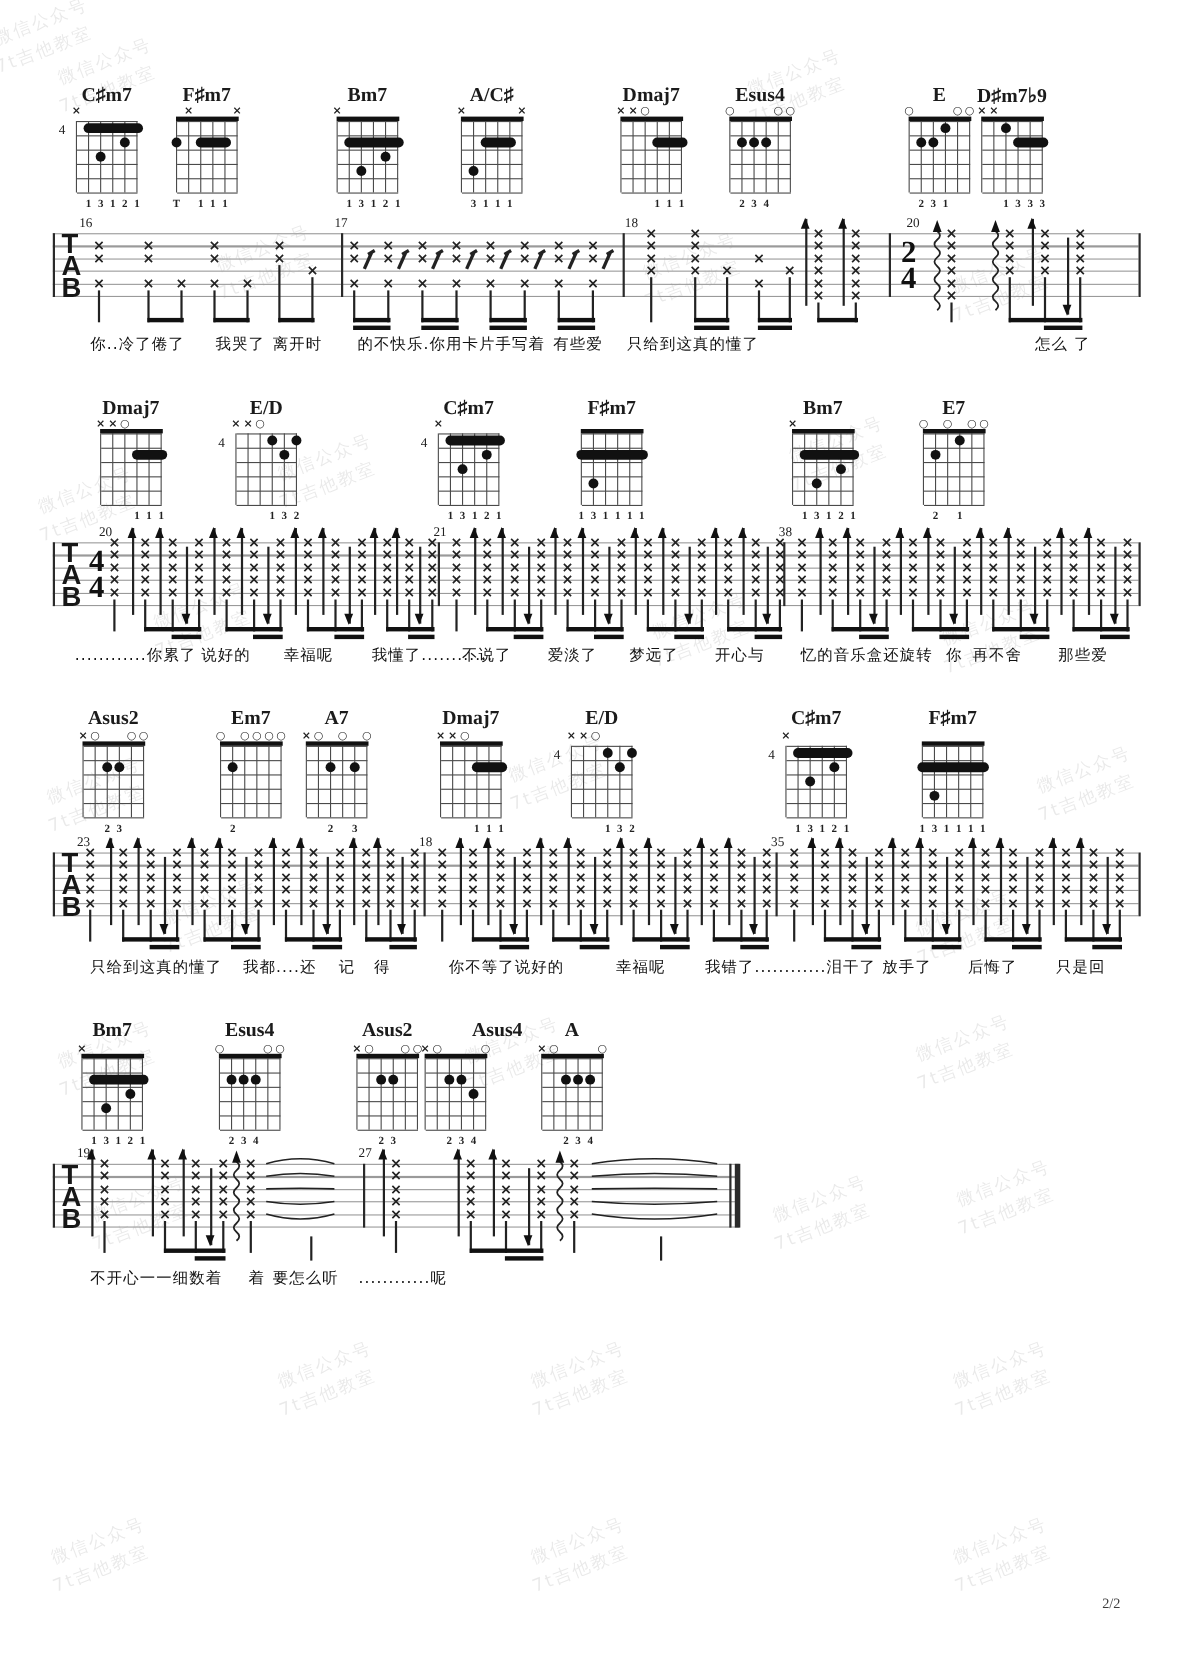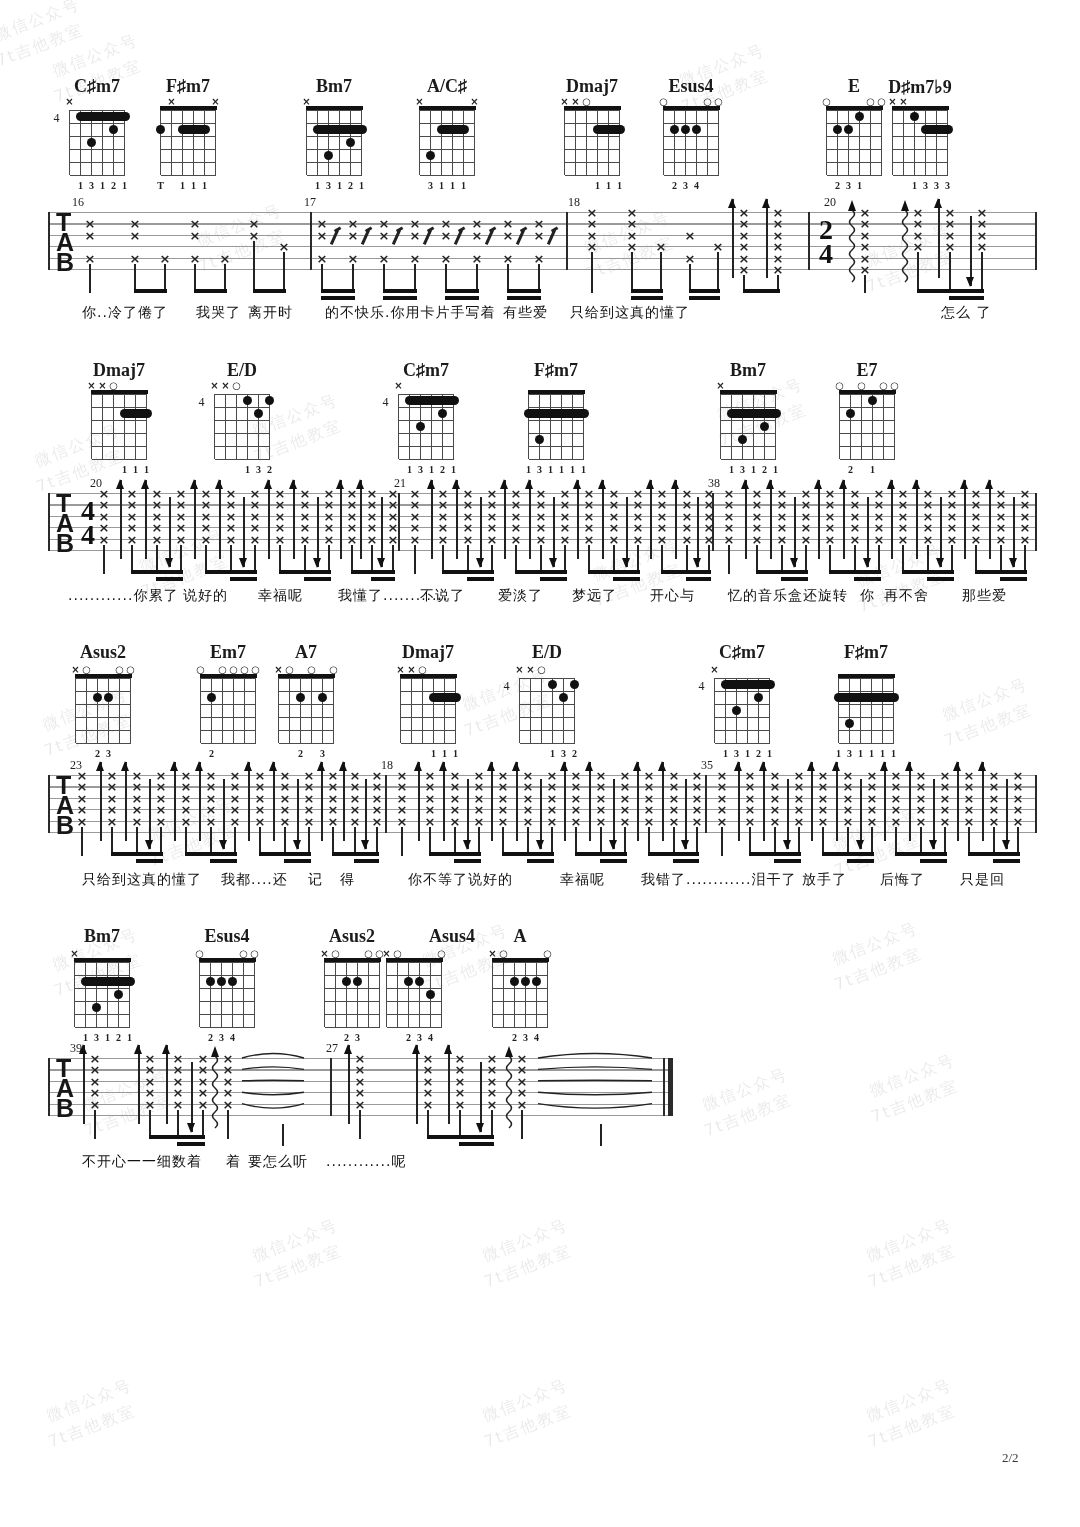--- a/index.html
+++ b/index.html
@@ -1753,21 +1753,21 @@
         <div class="sline" style="left: 48px; top: 1092.2px; width: 624px;"></div>
         <div class="sline" style="left: 48px; top: 1103.6px; width: 624px;"></div>
         <div class="sline" style="left: 48px; top: 1115px; width: 624px;"></div>
         <div class="bline" style="left: 48px; top: 1058px; height: 58px;"></div>
         <div class="bline" style="left: 330px; top: 1058px; height: 58px;"></div>
         <div class="bline" style="left: 663px; top: 1058px; height: 58px;"></div>
         <div class="bline" style="left: 667.5px; top: 1058px; width: 5px; height: 58px;"></div>
         <div class="tabL" style="left: 56px; top: 1054px;">T</div>
         <div class="tabL" style="left: 56px; top: 1074px;">A</div>
         <div class="tabL" style="left: 56px; top: 1094px;">B</div>
-        <div class="mnum" style="left: 70px; top: 1041px;">39</div>
+        <div class="mnum" style="left: 70px; top: 1041px;">19</div>
         <div class="mnum" style="left: 326px; top: 1041px;">27</div>
         <div class="xg" style="left: 89.5px; top: 1051px;">×</div>
         <div class="xg" style="left: 89.5px; top: 1062.4px;">×</div>
         <div class="xg" style="left: 89.5px; top: 1073.8px;">×</div>
         <div class="xg" style="left: 89.5px; top: 1085.2px;">×</div>
         <div class="xg" style="left: 89.5px; top: 1096.6px;">×</div>
         <div class="stem" style="left: 94.3px; top: 1109.6px; height: 29.4px;"></div>
         <div class="arrw" style="left: 80px; top: 1045px; width: 8px; height: 79px;">
           <div class="ln"></div>
           <div class="tri-up"></div>

